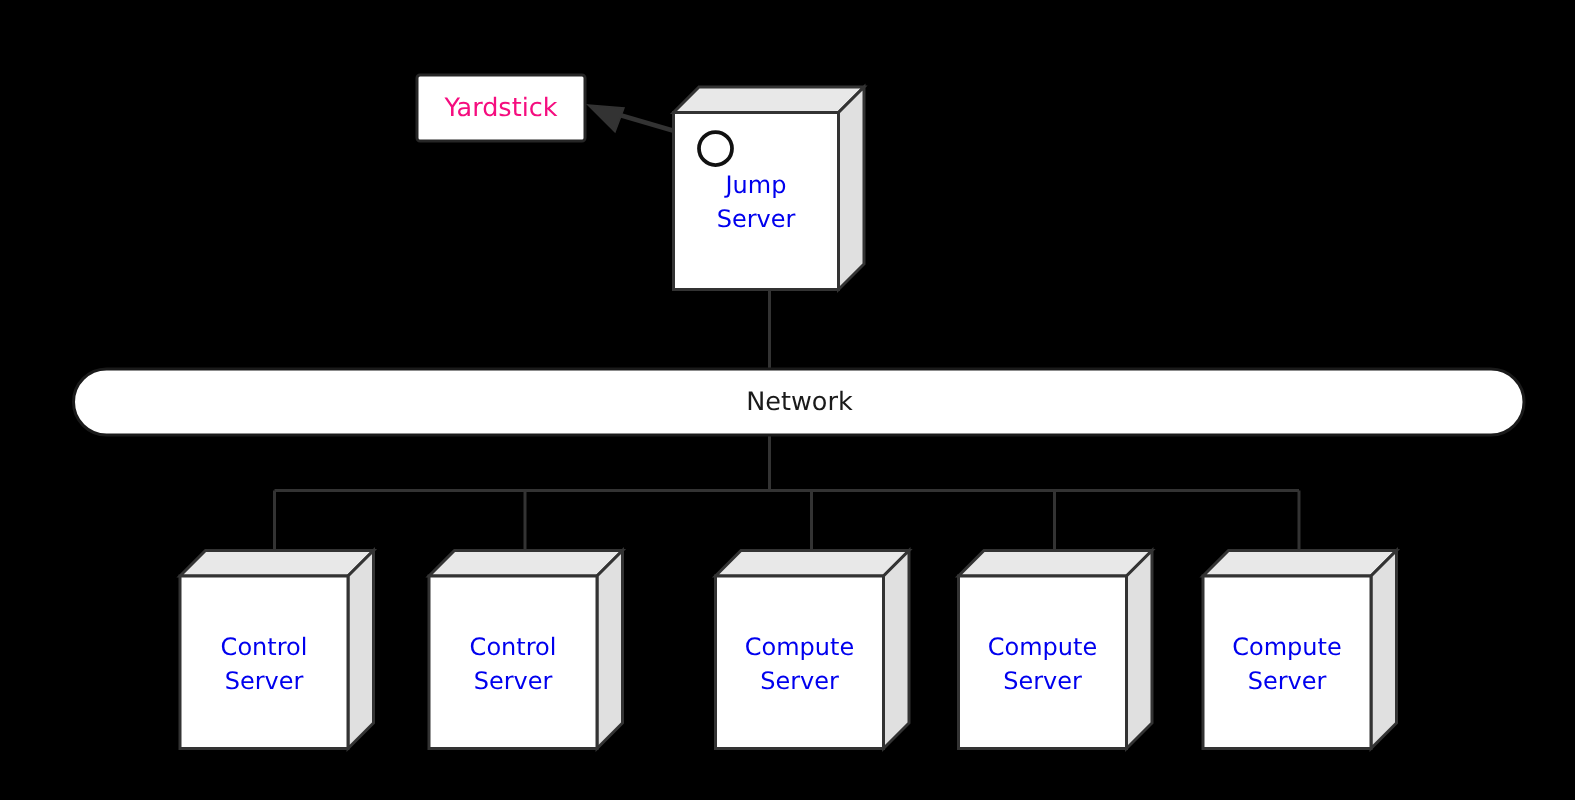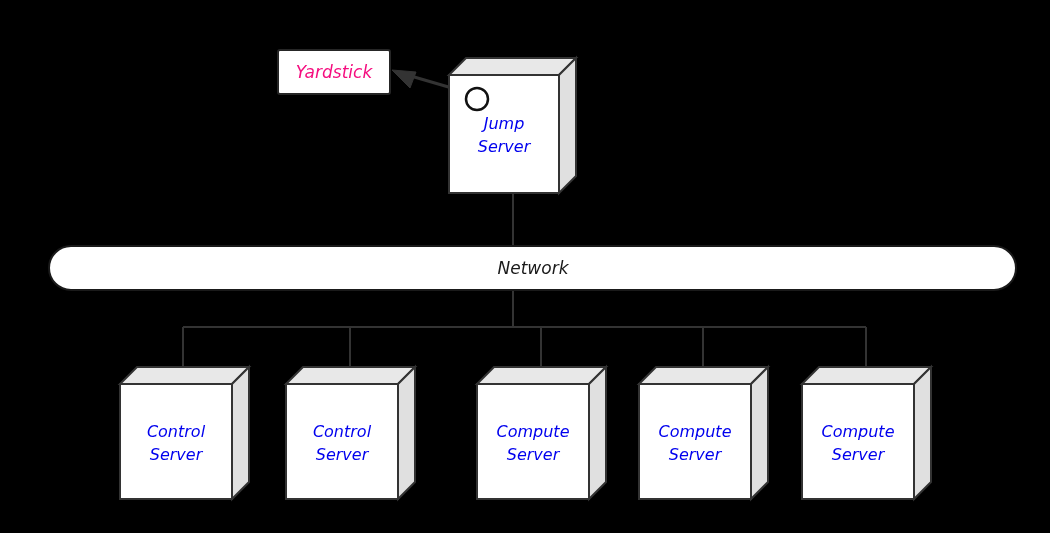--- a/index.html
+++ b/index.html
@@ -7,21 +7,20 @@
     padding: 0;
     background: #000000;
   }
   #stage {
     position: relative;
     width: 1050px;
     height: 533px;
     background: #000000;
     overflow: hidden;
     font-family: "DejaVu Sans", "Liberation Sans", sans-serif;
-    font-style: italic;
   }
   #diagram-svg {
     position: absolute;
     left: 0;
     top: 0;
     width: 1050px;
     height: 533px;
     display: block;
   }
   .node-label {

